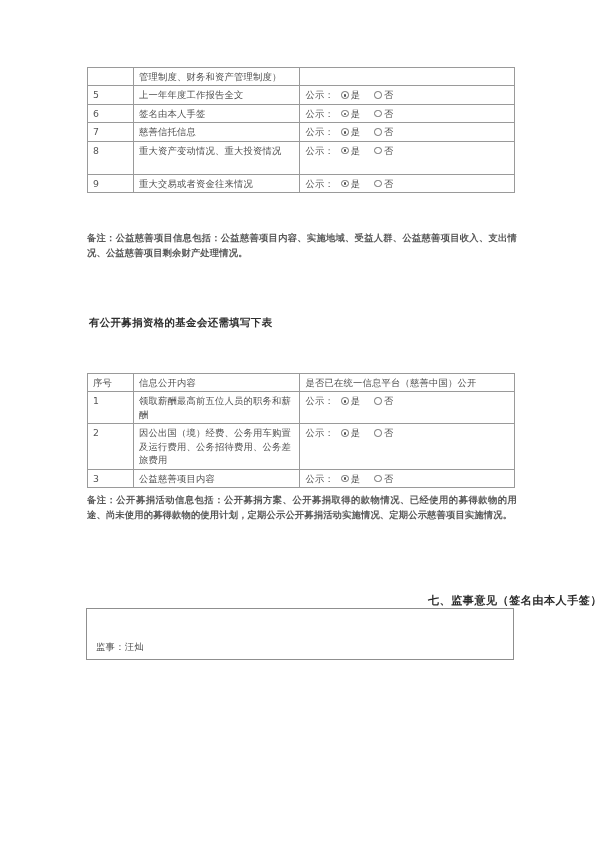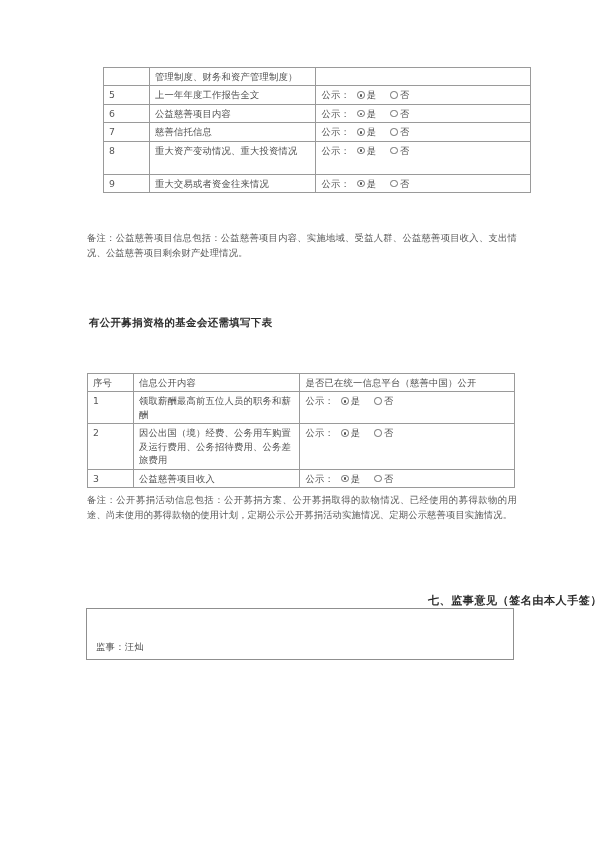--- a/index.html
+++ b/index.html
@@ -73,33 +73,33 @@
     border-radius: 50%;
     background: #4f4f4f;
   }
   .pub .opt { margin-right: 7px; letter-spacing: 0.3px; }
 
   
   #table-one {
     left: 87px;
     top: 67px;
     width: 428px;
-    margin-left: 16px;
   }
   #table-one .r-tall td { height: 28px; }
   #table-one .r-last td { height: 40px; }
 
   
   .note {
     position: absolute;
     font-size: 9.3px;
     line-height: 1.62;
     color: #585858;
     letter-spacing: 0.15px;
     text-align: justify;
+    font-weight: bold;
   }
   #note-one {
     left: 87px;
     top: 230px;
     width: 430px;
   }
   #note-two {
     left: 87px;
     top: 492px;
     width: 430px;
@@ -180,21 +180,21 @@
         <td>
           <span class="pub">
             <span class="lbl">公示：</span>
             <span class="radio on"></span><span class="opt">是</span>
             <span class="radio"></span><span class="opt">否</span>
           </span>
         </td>
       </tr>
       <tr>
         <td class="cell-num">6</td>
-        <td>公益慈善项目内容</td>
+        <td>签名由本人手签</td>
         <td>
           <span class="pub">
             <span class="lbl">公示：</span>
             <span class="radio on"></span><span class="opt">是</span>
             <span class="radio"></span><span class="opt">否</span>
           </span>
         </td>
       </tr>
       <tr>
         <td class="cell-num">7</td>
@@ -265,21 +265,21 @@
         <td>
           <span class="pub">
             <span class="lbl">公示：</span>
             <span class="radio on"></span><span class="opt">是</span>
             <span class="radio"></span><span class="opt">否</span>
           </span>
         </td>
       </tr>
       <tr>
         <td class="cell-num">3</td>
-        <td>公益慈善项目收入</td>
+        <td>公益慈善项目内容</td>
         <td>
           <span class="pub">
             <span class="lbl">公示：</span>
             <span class="radio on"></span><span class="opt">是</span>
             <span class="radio"></span><span class="opt">否</span>
           </span>
         </td>
       </tr>
     </tbody>
   </table>

